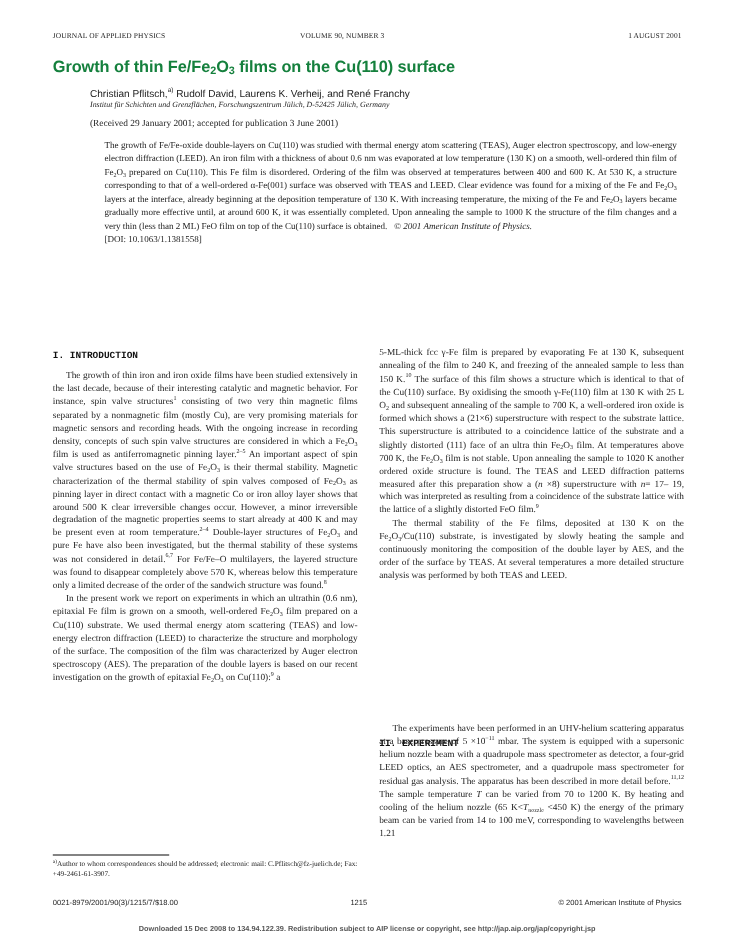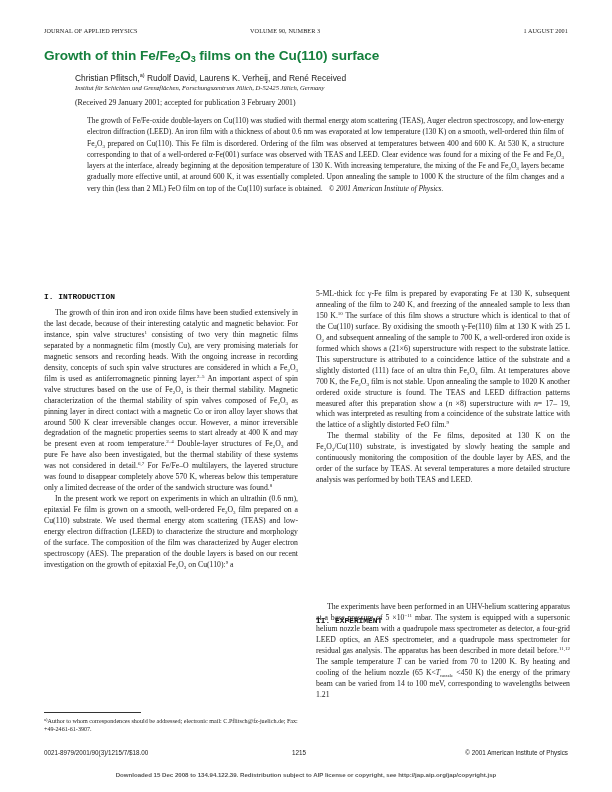--- a/index.html
+++ b/index.html
@@ -45,28 +45,29 @@
 <body>
 
 <div class="abs running-header">
   <span class="rh-left">JOURNAL OF APPLIED PHYSICS</span>
   <span class="rh-center">VOLUME 90, NUMBER 3</span>
   <span class="rh-right">1 AUGUST 2001</span>
 </div>
 
 <div class="abs title"><span>Growth of thin Fe/Fe</span><sub>2</sub><span>O</span><sub>3</sub><span> films on the Cu(110) surface</span></div>
 
-<div class="abs authors"><span>Christian Pflitsch,</span><sup>a)</sup><span> Rudolf David, Laurens K. Verheij, and René Received</span></div>
+<div class="abs authors"><span>Christian Pflitsch,</span><sup>a)</sup><span> Rudolf David, Laurens K. Verheij, and René Franchy</span></div>
 
 <div class="abs affiliation">Institut für Schichten und Grenzflächen, Forschungszentrum Jülich, D-52425 Jülich, Germany</div>
 
-<div class="abs received">(Received 29 January 2001; accepted for publication 3 February 2001)</div>
+<div class="abs received">(Received 29 January 2001; accepted for publication 3 June 2001)</div>
 
 <div class="abs abstract">
   <p><span>The growth of Fe/Fe-oxide double-layers on Cu(110) was studied with thermal energy atom scattering (TEAS), Auger electron spectroscopy, and low-energy electron diffraction (LEED). An iron film with a thickness of about 0.6 nm was evaporated at low temperature (130 K) on a smooth, well-ordered thin film of Fe</span><sub class="s">2</sub><span>O</span><sub class="s">3</sub><span> prepared on Cu(110). This Fe film is disordered. Ordering of the film was observed at temperatures between 400 and 600 K. At 530 K, a structure corresponding to that of a well-ordered α-Fe(001) surface was observed with TEAS and LEED. Clear evidence was found for a mixing of the Fe and Fe</span><sub class="s">2</sub><span>O</span><sub class="s">3</sub><span> layers at the interface, already beginning at the deposition temperature of 130 K. With increasing temperature, the mixing of the Fe and Fe</span><sub class="s">2</sub><span>O</span><sub class="s">3</sub><span> layers became gradually more effective until, at around 600 K, it was essentially completed. Upon annealing the sample to 1000 K the structure of the film changes and a very thin (less than 2 ML) FeO film on top of the Cu(110) surface is obtained.</span>&nbsp;&nbsp; <i>© 2001 American Institute of Physics.</i></p>
+  <p class="last">[DOI: 10.1063/1.1381558]</p>
 </div>
 
 <div class="abs section-head sh-intro">I. INTRODUCTION</div>
 
 <div class="abs col col-left" style="top:308px;">
   <p><span>The growth of thin iron and iron oxide films have been studied extensively in the last decade, because of their interesting catalytic and magnetic behavior. For instance, spin valve structures</span><sup class="s">1</sup><span> consisting of two very thin magnetic films separated by a nonmagnetic film (mostly Cu), are very promising materials for magnetic sensors and recording heads. With the ongoing increase in recording density, concepts of such spin valve structures are considered in which a Fe</span><sub class="s">2</sub><span>O</span><sub class="s">3</sub><span> film is used as antiferromagnetic pinning layer.</span><sup class="s">2–5</sup><span> An important aspect of spin valve structures based on the use of Fe</span><sub class="s">2</sub><span>O</span><sub class="s">3</sub><span> is their thermal stability. Magnetic characterization of the thermal stability of spin valves composed of Fe</span><sub class="s">2</sub><span>O</span><sub class="s">3</sub><span> as pinning layer in direct contact with a magnetic Co or iron alloy layer shows that around 500 K clear irreversible changes occur. However, a minor irreversible degradation of the magnetic properties seems to start already at 400 K and may be present even at room temperature.</span><sup class="s">2–4</sup><span> Double-layer structures of Fe</span><sub class="s">2</sub><span>O</span><sub class="s">3</sub><span> and pure Fe have also been investigated, but the thermal stability of these systems was not considered in detail.</span><sup class="s">6,7</sup><span> For Fe/Fe–O multilayers, the layered structure was found to disappear completely above 570 K, whereas below this temperature only a limited decrease of the order of the sandwich structure was found.</span><sup class="s">8</sup></p>
   <p><span>In the present work we report on experiments in which an ultrathin (0.6 nm), epitaxial Fe film is grown on a smooth, well-ordered Fe</span><sub class="s">2</sub><span>O</span><sub class="s">3</sub><span> film prepared on a Cu(110) substrate. We used thermal energy atom scattering (TEAS) and low-energy electron diffraction (LEED) to characterize the structure and morphology of the surface. The composition of the film was characterized by Auger electron spectroscopy (AES). The preparation of the double layers is based on our recent investigation on the growth of epitaxial Fe</span><sub class="s">2</sub><span>O</span><sub class="s">3</sub><span> on Cu(110):</span><sup class="s">9</sup><span> a</span></p>
 </div>
 
 <div class="abs footnote-rule"></div>

